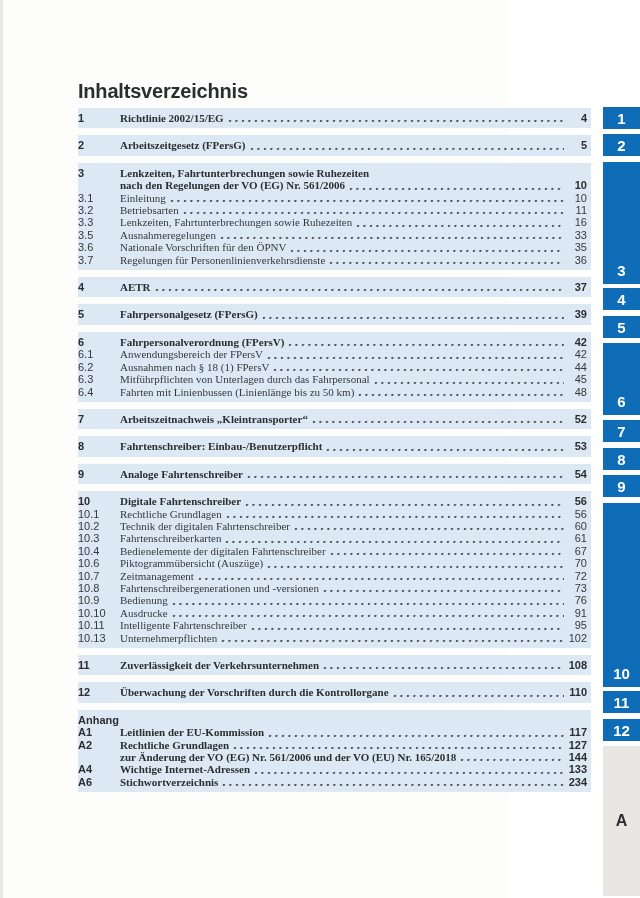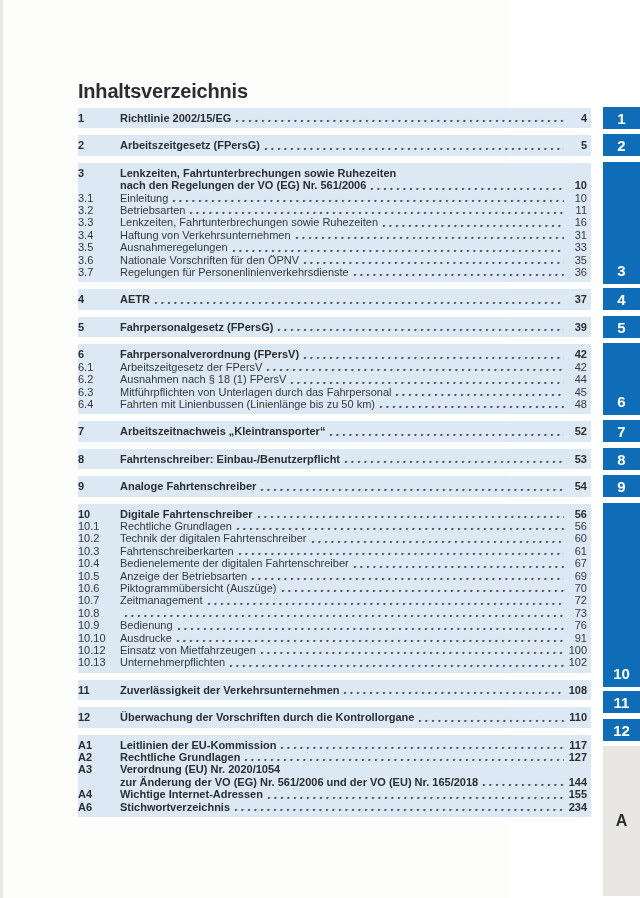--- a/index.html
+++ b/index.html
@@ -20,21 +20,21 @@
     padding:4px 4px 4px 0;
     margin-bottom:7px;
   }
   .row{
     display:flex;align-items:flex-end;
     font-size:11px;line-height:12.4px;color:var(--ink,#35383c);
     white-space:nowrap;
   }
   .row.bold{font-weight:bold;color:var(--ink-bold,#2b2e31);}
   .num{flex:0 0 42px;}
-  .ttl{flex:0 0 auto;}
+  .ttl{flex:0 0 auto;font-family:Liberation Serif, serif;}
   .leader{
     flex:1 1 auto;align-self:stretch;margin:0 3px 0 3px;min-width:8px;
     background-image:radial-gradient(circle at 3px calc(100% - 3.2px), var(--dot,#52565a) 1px, rgba(0,0,0,0) 1.35px);
     background-size:6.5px 100%;
     background-repeat:repeat-x;
   }
   .pg{flex:0 0 auto;min-width:20px;text-align:right;}
   .rail{position:absolute;left:603px;top:0;width:37px;height:898px;}
   .tab{
     position:absolute;left:0;right:0;
@@ -95,26 +95,20 @@
           <span class="leader"></span>
           <span class="pg">11</span>
         </div>
         <div class="row">
           <span class="num">3.3</span>
           <span class="ttl">Lenkzeiten, Fahrtunterbrechungen sowie Ruhezeiten</span>
           <span class="leader"></span>
           <span class="pg">16</span>
         </div>
         <div class="row">
-          <span class="num">3.4</span>
-          <span class="ttl">Haftung von Verkehrsunternehmen</span>
-          <span class="leader"></span>
-          <span class="pg">31</span>
-        </div>
-        <div class="row">
           <span class="num">3.5</span>
           <span class="ttl">Ausnahmeregelungen</span>
           <span class="leader"></span>
           <span class="pg">33</span>
         </div>
         <div class="row">
           <span class="num">3.6</span>
           <span class="ttl">Nationale Vorschriften für den ÖPNV</span>
           <span class="leader"></span>
           <span class="pg">35</span>
@@ -144,21 +138,21 @@
       </div>
       <div class="group">
         <div class="row bold">
           <span class="num">6</span>
           <span class="ttl">Fahrpersonalverordnung (FPersV)</span>
           <span class="leader"></span>
           <span class="pg">42</span>
         </div>
         <div class="row">
           <span class="num">6.1</span>
-          <span class="ttl">Arbeitszeitgesetz der FPersV</span>
+          <span class="ttl">Anwendungsbereich der FPersV</span>
           <span class="leader"></span>
           <span class="pg">42</span>
         </div>
         <div class="row">
           <span class="num">6.2</span>
           <span class="ttl">Ausnahmen nach § 18 (1) FPersV</span>
           <span class="leader"></span>
           <span class="pg">44</span>
         </div>
         <div class="row">
@@ -223,59 +217,54 @@
           <span class="leader"></span>
           <span class="pg">61</span>
         </div>
         <div class="row">
           <span class="num">10.4</span>
           <span class="ttl">Bedienelemente der digitalen Fahrtenschreiber</span>
           <span class="leader"></span>
           <span class="pg">67</span>
         </div>
         <div class="row">
-          <span class="num">10.5</span>
-          <span class="ttl">Anzeige der Betriebsarten</span>
-          <span class="leader"></span>
-          <span class="pg">69</span>
-        </div>
-        <div class="row">
           <span class="num">10.6</span>
           <span class="ttl">Piktogrammübersicht (Auszüge)</span>
           <span class="leader"></span>
           <span class="pg">70</span>
         </div>
         <div class="row">
           <span class="num">10.7</span>
           <span class="ttl">Zeitmanagement</span>
           <span class="leader"></span>
           <span class="pg">72</span>
         </div>
         <div class="row">
           <span class="num">10.8</span>
+          <span class="ttl">Fahrtenschreibergenerationen und -versionen</span>
           <span class="leader"></span>
           <span class="pg">73</span>
         </div>
         <div class="row">
           <span class="num">10.9</span>
           <span class="ttl">Bedienung</span>
           <span class="leader"></span>
           <span class="pg">76</span>
         </div>
         <div class="row">
           <span class="num">10.10</span>
           <span class="ttl">Ausdrucke</span>
           <span class="leader"></span>
           <span class="pg">91</span>
         </div>
         <div class="row">
-          <span class="num">10.12</span>
-          <span class="ttl">Einsatz von Mietfahrzeugen</span>
-          <span class="leader"></span>
-          <span class="pg">100</span>
+          <span class="num">10.11</span>
+          <span class="ttl">Intelligente Fahrtenschreiber</span>
+          <span class="leader"></span>
+          <span class="pg">95</span>
         </div>
         <div class="row">
           <span class="num">10.13</span>
           <span class="ttl">Unternehmerpflichten</span>
           <span class="leader"></span>
           <span class="pg">102</span>
         </div>
       </div>
       <div class="group">
         <div class="row bold">
@@ -288,46 +277,45 @@
       <div class="group">
         <div class="row bold">
           <span class="num">12</span>
           <span class="ttl">Überwachung der Vorschriften durch die Kontrollorgane</span>
           <span class="leader"></span>
           <span class="pg">110</span>
         </div>
       </div>
       <div class="group">
         <div class="row bold">
+          <span class="num">Anhang</span>
+        </div>
+        <div class="row bold">
           <span class="num">A1</span>
           <span class="ttl">Leitlinien der EU-Kommission</span>
           <span class="leader"></span>
           <span class="pg">117</span>
         </div>
         <div class="row bold">
           <span class="num">A2</span>
           <span class="ttl">Rechtliche Grundlagen</span>
           <span class="leader"></span>
           <span class="pg">127</span>
         </div>
         <div class="row bold">
-          <span class="num">A3</span>
-          <span class="ttl">Verordnung (EU) Nr. 2020/1054</span>
-        </div>
-        <div class="row bold">
           <span class="num"></span>
           <span class="ttl">zur Änderung der VO (EG) Nr. 561/2006 und der VO (EU) Nr. 165/2018</span>
           <span class="leader"></span>
           <span class="pg">144</span>
         </div>
         <div class="row bold">
           <span class="num">A4</span>
           <span class="ttl">Wichtige Internet-Adressen</span>
           <span class="leader"></span>
-          <span class="pg">155</span>
+          <span class="pg">133</span>
         </div>
         <div class="row bold">
           <span class="num">A6</span>
           <span class="ttl">Stichwortverzeichnis</span>
           <span class="leader"></span>
           <span class="pg">234</span>
         </div>
       </div>
     </div>
   <div class="rail" id="rail">

